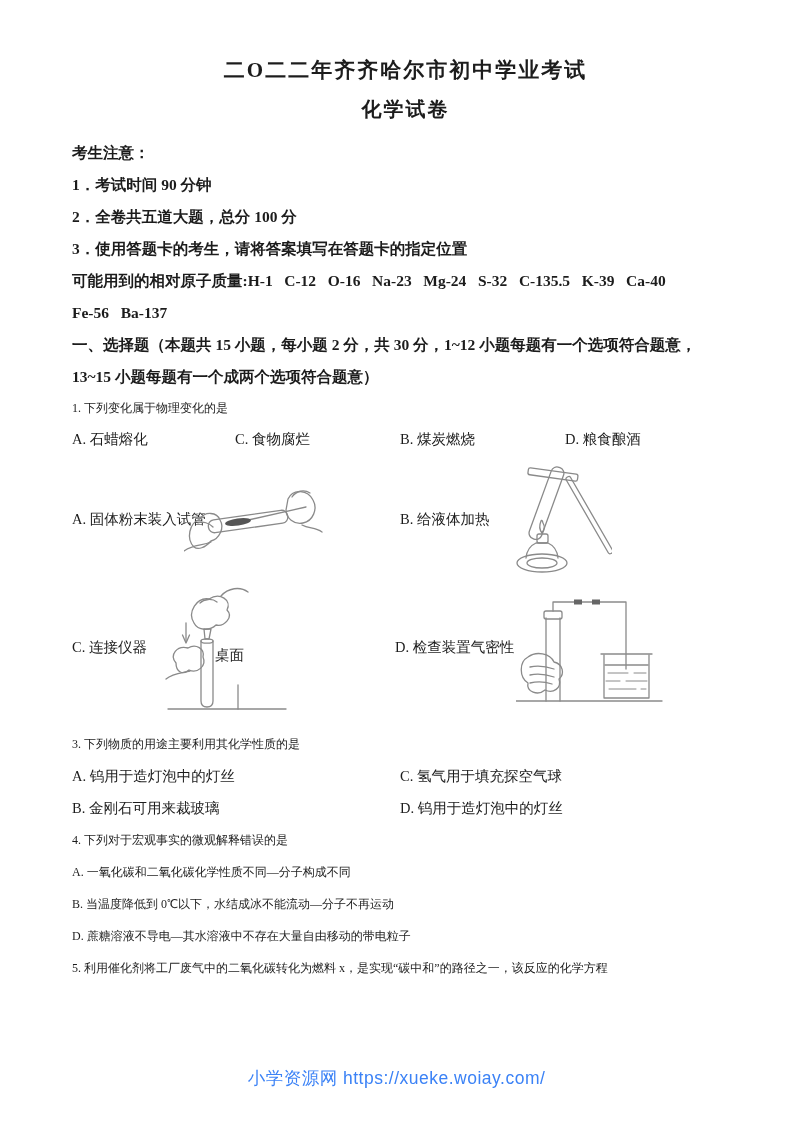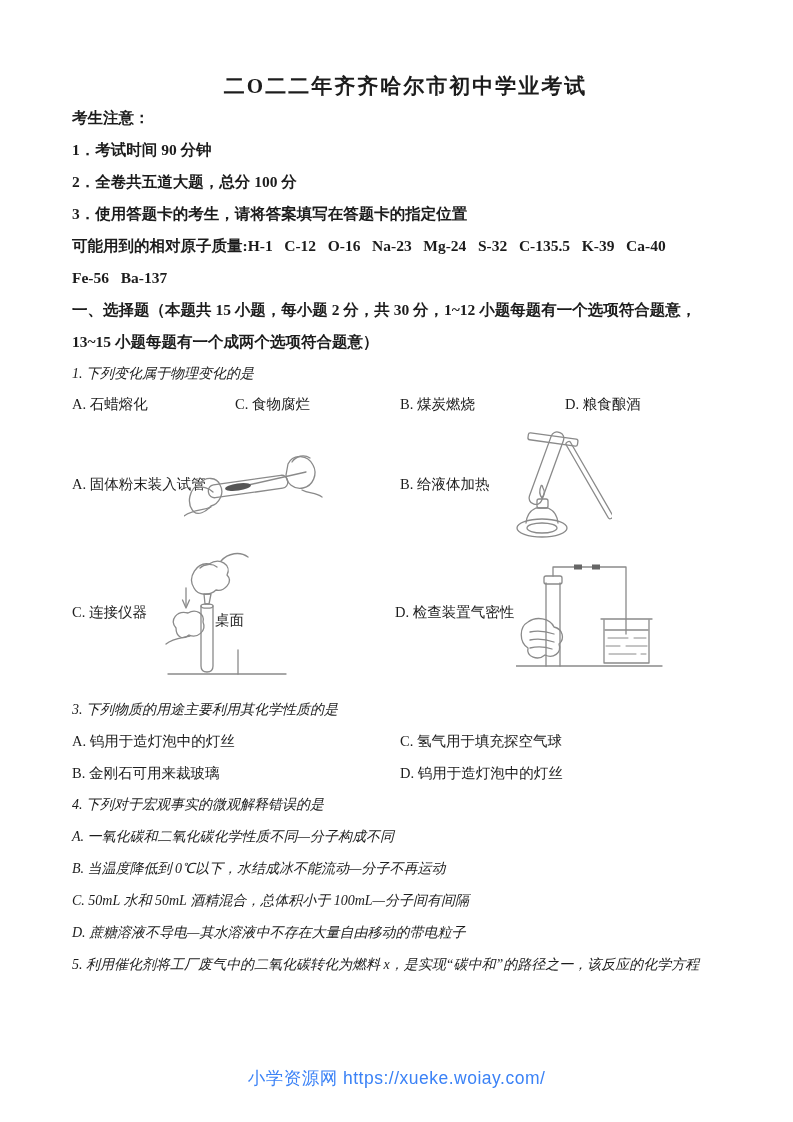--- a/index.html
+++ b/index.html
@@ -7,31 +7,31 @@
     position:relative;
     width:793px;height:1122px;
     margin:0 auto;
     background:#ffffff;
     font-family:"Liberation Serif", serif;
     color:#1c1c1c;
     overflow:hidden;
   }
   .content{padding:0 54px 0 72px;}
   .title1{
-    margin:0;padding-top:72px;
+    margin:0;padding-top:56px;
     text-align:center;font-size:21px;font-weight:bold;
     letter-spacing:2px;
   }
   .title2{
     margin:12px 0 0;text-align:center;
     font-size:20px;font-weight:bold;letter-spacing:2px;
   }
-  .bold-block{margin-top:2px;font-weight:bold;font-size:15.5px;}
+  .bold-block{margin-top:14px;font-weight:bold;font-size:15.5px;}
   .bold-block .line{line-height:32px;white-space:pre-wrap;}
-  .qline{line-height:31px;font-size:14px;white-space:pre-wrap;font-style:italic;}
+  .qline{line-height:31px;font-size:12px;white-space:pre-wrap;}
   .opt-grid4{
     display:grid;grid-template-columns:163px 165px 165px 1fr;
     line-height:31px;font-size:14.5px;
   }
   .opt-grid2{
     display:grid;grid-template-columns:328px 1fr;
     line-height:32px;font-size:14.5px;
   }
   .fig-block{position:relative;height:272px;margin-top:2px;}
   .fig-label{position:absolute;font-size:14.5px;line-height:20px;white-space:nowrap;}
@@ -45,20 +45,21 @@
     font-size:17.5px;color:#3b82f6;letter-spacing:0.5px;
   }
 </style>
 </head>
 <body>
 
 <div class="sheet">
   <div class="content">
 
     <h1 class="title1">二O二二年齐齐哈尔市初中学业考试</h1>
+    <h2 class="title2">化学试卷</h2>
 
     <div class="bold-block">
       <div class="line">考生注意：</div>
       <div class="line">1．考试时间 90 分钟</div>
       <div class="line">2．全卷共五道大题，总分 100 分</div>
       <div class="line">3．使用答题卡的考生，请将答案填写在答题卡的指定位置</div>
       <div class="line">可能用到的相对原子质量:H-1   C-12   O-16   Na-23   Mg-24   S-32   C-135.5   K-39   Ca-40</div>
       <div class="line">Fe-56   Ba-137</div>
       <div class="line">一、选择题（本题共 15 小题，每小题 2 分，共 30 分，1~12 小题每题有一个选项符合题意，</div>
       <div class="line">13~15 小题每题有一个成两个选项符合题意）</div>
@@ -180,21 +181,20 @@
     <div class="opt-grid2">
       <span>A. 钨用于造灯泡中的灯丝</span>
       <span>C. 氢气用于填充探空气球</span>
       <span>B. 金刚石可用来裁玻璃</span>
       <span>D. 钨用于造灯泡中的灯丝</span>
     </div>
 
     <div class="qline" style="line-height:32px;">4. 下列对于宏观事实的微观解释错误的是</div>
     <div class="qline" style="line-height:32px;">A. 一氧化碳和二氧化碳化学性质不同—分子构成不同</div>
     <div class="qline" style="line-height:32px;">B. 当温度降低到 0℃以下，水结成冰不能流动—分子不再运动</div>
-    <div class="qline" style="line-height:32px;">C. 50mL 水和 50mL 酒精混合，总体积小于 100mL—分子间有间隔</div>
     <div class="qline" style="line-height:32px;">D. 蔗糖溶液不导电—其水溶液中不存在大量自由移动的带电粒子</div>
 
     <div class="qline" style="line-height:32px;">5. 利用催化剂将工厂废气中的二氧化碳转化为燃料 x，是实现“碳中和”的路径之一，该反应的化学方程</div>
 
   </div>
 
   <div class="footer">小学资源网 https://xueke.woiay.com/</div>
 </div>
 
 </body></html>

